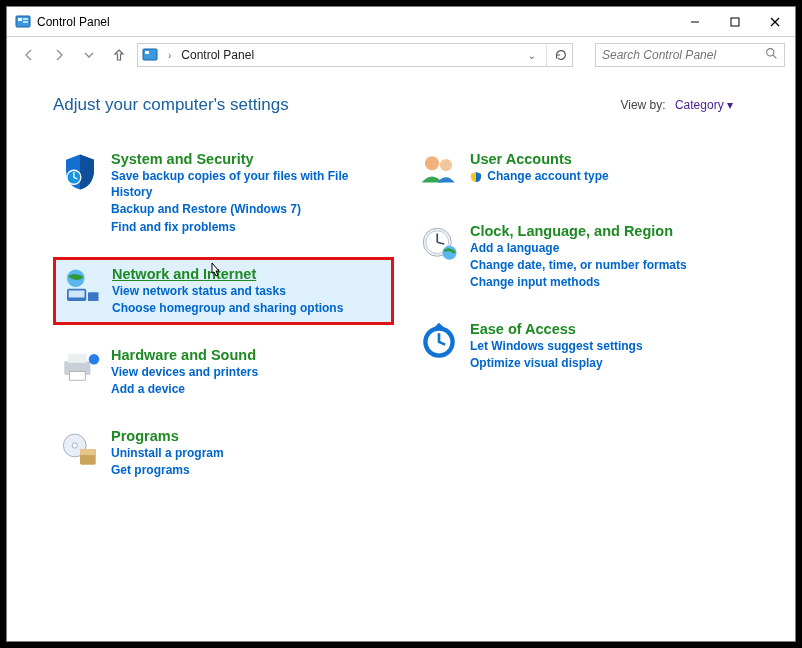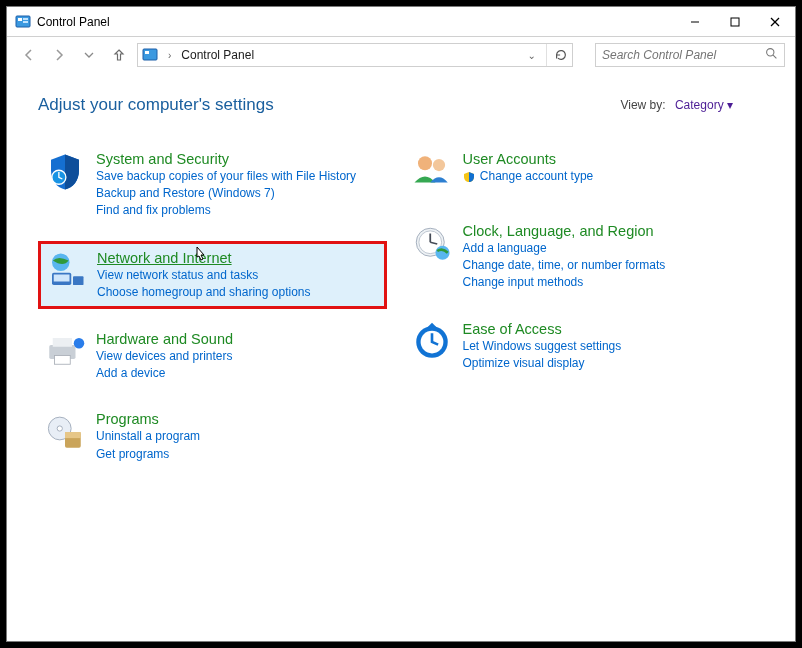--- a/index.html
+++ b/index.html
@@ -17,27 +17,27 @@
   .navarrow { width:24px; height:24px; display:flex; align-items:center; justify-content:center; color:#8a8a8a; }
   .addr { flex:1; height:24px; border:1px solid #cfcfcf; display:flex; align-items:center; padding:0 4px; gap:6px; }
   .addr .cp-icon { width:16px; height:16px; display:flex; align-items:center; justify-content:center; }
   .addr .crumb { font-size:12px; color:#202020; }
   .addr .spacer { flex:1; }
   .addr .chev { color:#666; font-size:10px; padding:0 4px; }
   .refresh { width:22px; height:22px; display:flex; align-items:center; justify-content:center; color:#555; border-left:1px solid #e0e0e0; padding-left:6px; }
   .search { width:190px; height:24px; border:1px solid #cfcfcf; margin-left:16px; display:flex; align-items:center; padding:0 6px; }
   .search input { border:none; outline:none; font-size:12px; flex:1; font-style:italic; color:#777; }
   
-  .content { flex:1; padding:22px 42px 10px 31px; position:relative; }
+  .content { flex:1; padding:22px 42px 10px 46px; position:relative; }
   .adjust-row { display:flex; justify-content:space-between; align-items:center; margin-bottom:28px; padding-right:20px; }
   .adjust { font-size:17px; color:#1a5f9e; font-weight:400; }
   .viewby { font-size:12px; color:#444; }
   .viewby .cat { color:#4c1d95; margin-left:6px; }
   .columns { display:flex; gap:18px; }
-  .col { flex:1; display:flex; flex-direction:column; gap:14px; }
+  .col { flex:1; display:flex; flex-direction:column; gap:14px;font-weight:bold; }
   .cat-item { display:flex; gap:10px; padding:6px 4px; border:2px solid transparent; }
   .cat-item.highlight { background:#def0fb; border:3px solid #e11212; }
   .cat-icon { width:42px; height:42px; flex-shrink:0; display:flex; align-items:flex-start; justify-content:center; }
   .cat-body { display:flex; flex-direction:column; gap:1px; }
   .cat-title { color:#1e8a23; font-size:14.5px; }
   .cat-title.hover { text-decoration:underline; }
   .cat-link { color:#0066cc; font-size:12px; line-height:1.35; cursor:pointer; }
   .cat-link .shield { display:inline-block; width:12px; height:12px; margin-right:2px; vertical-align:middle; }
   .cursor-ptr { position:absolute; left:234px; top:122px; pointer-events:none; }
 </style>

